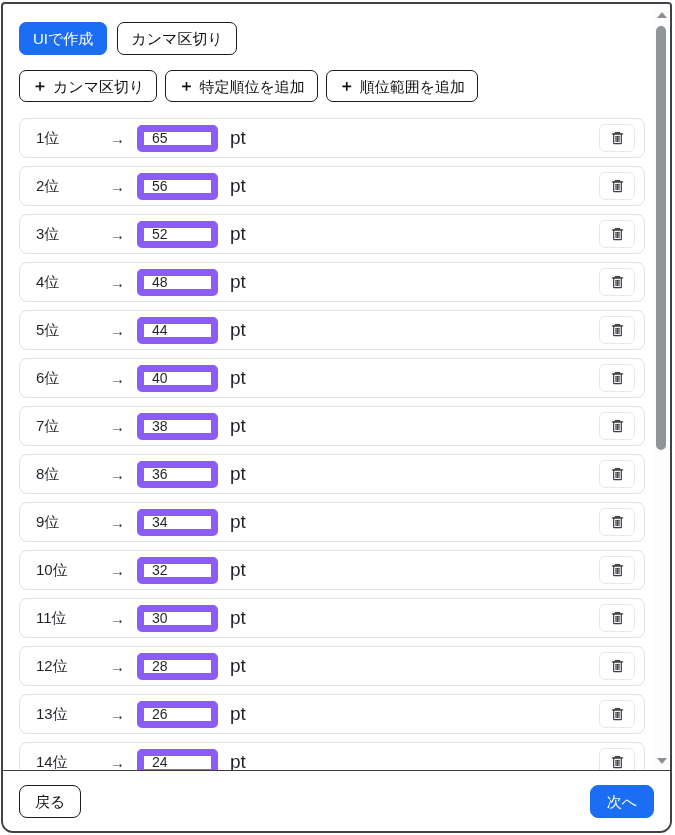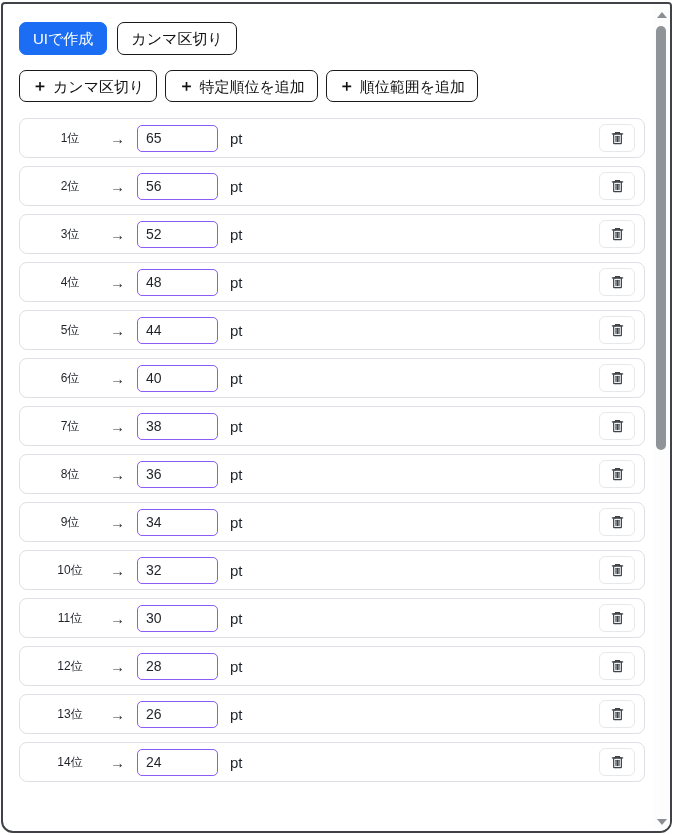--- a/index.html
+++ b/index.html
@@ -66,37 +66,37 @@
     border: 1px solid #dde0e4;
     border-radius: 8px;
     background: #fff;
     display: flex;
     align-items: center;
     padding: 0 9px 0 16px;
   }
   .rank-label {
     display: inline-block;
     width: 68px;
-    text-align: center;
-    font-size: 12px;
+    text-align: left;
+    font-size: 15px;
   }
   .arrow { margin-left: 6px; font-size: 15px; color: #333; }
   .points-input {
     margin-left: 12px;
     width: 81px;
     height: 27px;
-    border: 1px solid #8b5cf6;
+    border: 7px solid #8b5cf6;
     border-radius: 5px;
     padding: 0 8px;
     font-family: inherit;
     font-size: 14px;
     color: #1f2329;
     background: #fff;
   }
-  .unit { margin-left: 12px; font-size: 15px; }
+  .unit { margin-left: 12px; font-size: 19px; }
   .trash-btn {
     margin-left: auto;
     width: 36px;
     height: 28px;
     border: 1px solid #e6e9ec;
     border-radius: 6px;
     background: #fff;
     display: inline-flex;
     align-items: center;
     justify-content: center;
@@ -413,13 +413,17 @@
 </div>
     </div>
 
     <div class="scrollbar">
       <div class="sb-arrow up"></div>
       <div class="sb-thumb"></div>
       <div class="sb-arrow down"></div>
     </div>
   </div>
 
+  <div class="footer">
+    <button class="btn back">戻る</button>
+    <button class="btn next">次へ</button>
+  </div>
 </div>
 
 </body></html>

